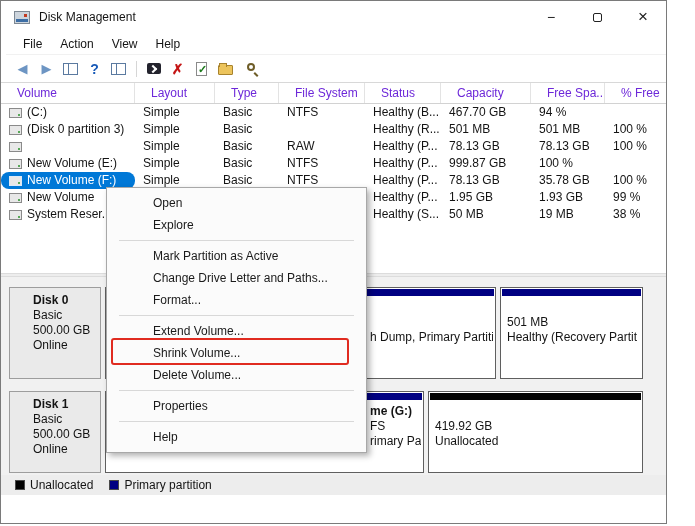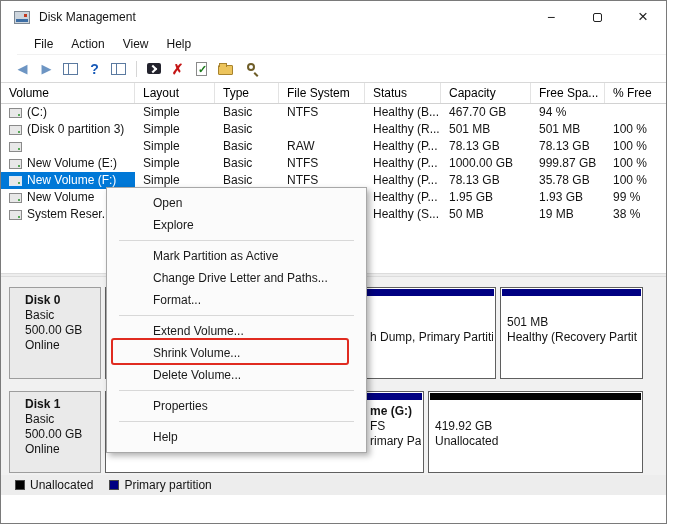--- a/index.html
+++ b/index.html
@@ -13,21 +13,21 @@
   .titlebar{position:absolute;left:0;top:0;width:100%;height:32px;background:#fff;display:flex;align-items:center;}
   .app-icon{width:16px;height:13px;margin-left:13px;position:relative;background:#cdd5dd;border:1px solid #7d8893;flex:0 0 auto;}
   .app-icon:before{content:"";position:absolute;left:1px;right:1px;bottom:1px;height:3px;background:#3d6ea5;}
   .app-icon:after{content:"";position:absolute;right:2px;top:2px;width:3px;height:3px;background:#c23b22;}
   .title-text{margin-left:9px;}
   .win-controls{margin-left:auto;display:flex;height:100%;}
   .win-btn{width:46px;height:100%;display:flex;align-items:center;justify-content:center;font-size:14px;color:#222;}
   .win-btn.close{font-size:17px;}
   .max-glyph{width:9px;height:9px;border:1px solid #222;display:inline-block;border-radius:2px;}
   
-  .menubar{position:absolute;left:16px;top:32px;width:100%;height:22px;display:flex;align-items:center;padding-left:8px;border-bottom:1px solid #f1f1f1;background:#fff;}
+  .menubar{position:absolute;left:5px;top:32px;width:100%;height:22px;display:flex;align-items:center;padding-left:8px;border-bottom:1px solid #f1f1f1;background:#fff;}
   .menu-item{padding:0 9px;line-height:22px;}
   
   .toolbar{position:absolute;left:0;top:54px;width:100%;height:28px;display:flex;align-items:center;padding-left:10px;border-bottom:1px solid #d8d8d8;background:#fff;}
   .tb-btn{width:23px;height:23px;display:flex;align-items:center;justify-content:center;margin-right:1px;}
   .tb-sep{width:1px;height:16px;background:#d6d6d6;margin:0 5px;}
   .gl-arrow{color:#6d95c3;font-size:13px;line-height:1;}
   .icon-panes{width:15px;height:12px;border:1px solid #5b7aa0;position:relative;background:#fff;}
   .icon-panes:before{content:"";position:absolute;left:4px;top:0;bottom:0;width:1px;background:#5b7aa0;}
   .gl-help{color:#1759b7;font-weight:bold;font-size:14px;line-height:1;}
   .icon-console{width:14px;height:11px;background:#23232d;border-radius:2px;position:relative;}
@@ -36,37 +36,37 @@
   .icon-doc{width:11px;height:14px;border:1px solid #8a8a8a;background:#fff;position:relative;}
   .icon-doc .gl-check{position:absolute;left:1px;top:1px;color:#1d7a1d;font-size:11px;font-weight:bold;line-height:1;}
   .icon-folder{width:15px;height:10px;background:#ecc45c;border:1px solid #a8832d;border-radius:1px;position:relative;margin-top:3px;}
   .icon-folder:before{content:"";position:absolute;left:0;top:-3px;width:6px;height:3px;background:#ecc45c;border:1px solid #a8832d;border-bottom:none;}
   .icon-search{width:8px;height:8px;border:2px solid #6e5d28;border-radius:50%;position:relative;margin:-3px -3px 0 0;}
   .icon-search:after{content:"";position:absolute;left:6px;top:7px;width:2px;height:5px;background:#6e5d28;transform:rotate(-45deg);}
   
   .listview{position:absolute;left:0;top:82px;width:100%;height:190px;background:#fff;}
   .lv-header,.lv-row{display:grid;grid-template-columns:134px 80px 64px 86px 76px 90px 74px 1fr;}
   .lv-header{height:21px;border-bottom:1px solid #d2d2d2;}
-  .lv-hcell{padding:3px 0 0 8px;border-right:1px solid #e3e3e3;white-space:nowrap;overflow:hidden;color:#000000;}
+  .lv-hcell{padding:3px 0 0 16px;border-right:1px solid #e3e3e3;white-space:nowrap;overflow:hidden;color:#6d28d9;}
   .lv-hcell:last-child{border-right:none;}
   .lv-row{height:17px;align-items:center;}
   .lv-cell{padding-left:8px;white-space:nowrap;overflow:hidden;height:17px;line-height:17px;}
   .lv-cell.c0{display:flex;align-items:center;}
   .drive-icon{width:13px;height:10px;background:#e8e8e8;border:1px solid #8a8a8a;margin-right:5px;flex:0 0 auto;position:relative;}
   .drive-icon:before{content:"";position:absolute;right:1px;bottom:1px;width:2px;height:2px;background:#58a858;}
-  .lv-row.selected .c0{background:#0078d7;color:#fff;}
+  .lv-row.selected .c0{background:#0078d7;color:#fff;border-radius:8px;}
   .lv-row.selected .c0 .drive-icon{border-color:#dce9f7;}
   
   .splitter{position:absolute;left:0;top:272px;width:100%;height:4px;background:#ededed;border-top:1px solid #dcdcdc;border-bottom:1px solid #dcdcdc;}
   
   .graphical{position:absolute;left:0;top:276px;width:100%;height:198px;background:#f1f1f1;}
   .disk-row{position:absolute;left:8px;display:flex;}
   .disk-row.d0{top:10px;height:92px;}
   .disk-row.d1{top:114px;height:82px;}
-  .disk-head{width:92px;border:1px solid #9d9d9d;background:#eaeaea;padding:5px 15px;flex:0 0 auto;}
+  .disk-head{width:92px;border:1px solid #9d9d9d;background:#eaeaea;padding:5px 23px;flex:0 0 auto;}
   .disk-head .dh-line{line-height:15px;white-space:nowrap;}
   .disk-head .dh-name{font-weight:bold;}
   .parts{display:flex;margin-left:4px;gap:4px;}
   .part{border:1px solid #5f5f5f;background:#fff;position:relative;overflow:hidden;}
   .p00{width:391px;}.p01{width:143px;}.p10{width:319px;}.p11{width:215px;}
   .strip{position:absolute;left:1px;right:1px;top:1px;height:7px;}
   .strip.primary{background:#000082;}
   .strip.unalloc{background:#000000;}
   .part-content{position:absolute;left:6px;top:12px;right:2px;bottom:2px;white-space:nowrap;}
   .part-content.indent{left:264px;}
@@ -196,21 +196,20 @@
         </div>
         <div class="lv-row">
           <div class="lv-cell c0">
             <span class="drive-icon"></span>
             <span>New Volume (E:)</span>
           </div>
           <div class="lv-cell c1">Simple</div>
           <div class="lv-cell c2">Basic</div>
           <div class="lv-cell c3">NTFS</div>
           <div class="lv-cell c4">Healthy (P...</div>
-          <div class="lv-cell c5">1000.00 GB</div>
           <div class="lv-cell c6">999.87 GB</div>
           <div class="lv-cell c7">100 %</div>
         </div>
         <div class="lv-row selected">
           <div class="lv-cell c0">
             <span class="drive-icon"></span>
             <span>New Volume (F:)</span>
           </div>
           <div class="lv-cell c1">Simple</div>
           <div class="lv-cell c2">Basic</div>

